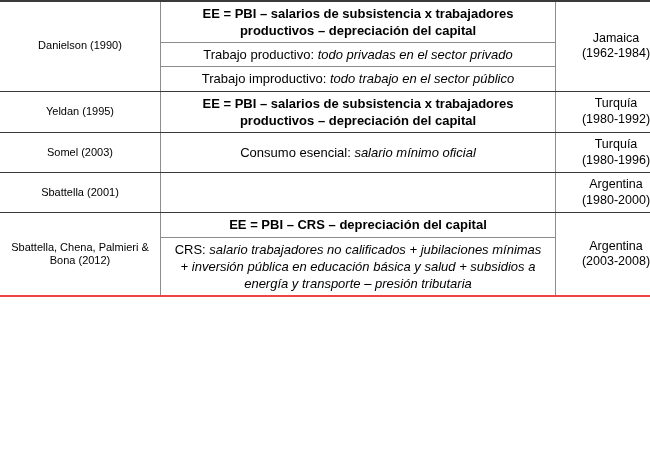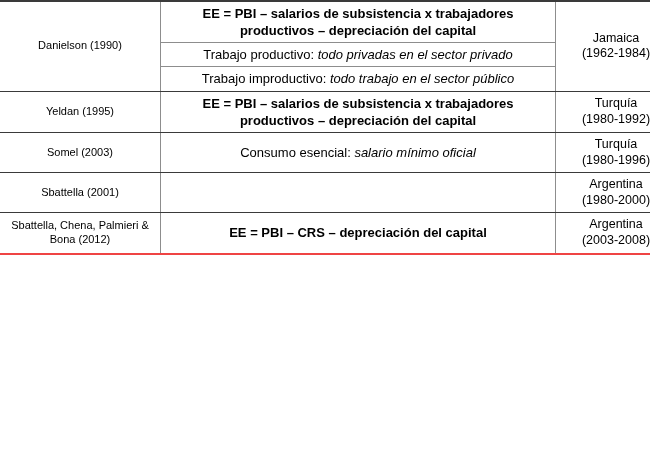--- a/index.html
+++ b/index.html
@@ -166,20 +166,23 @@
       <tr class="block-row last">
         <td class="col-author side-border-r">
           <div>Sbattella, Chena, Palmieri &amp; Bona (2012)</div>
         </td>
         <td class="col-formula">
           <table class="inner-table">
             <tbody>
               <tr>
                 <td><span class="eq-main">EE = PBI – CRS – depreciación del capital</span></td>
               </tr>
+              <tr>
+                <td><span class="lbl">CRS: </span><span class="it">salario trabajadores no calificados + jubilaciones mínimas + inversión pública en educación básica y salud + subsidios a energía y transporte – presión tributaria</span></td>
+              </tr>
             </tbody>
           </table>
         </td>
         <td class="col-period side-border-l">
           <div>Argentina</div>
           <div>(2003-2008)</div>
         </td>
       </tr>
     </tbody>
 </table>

